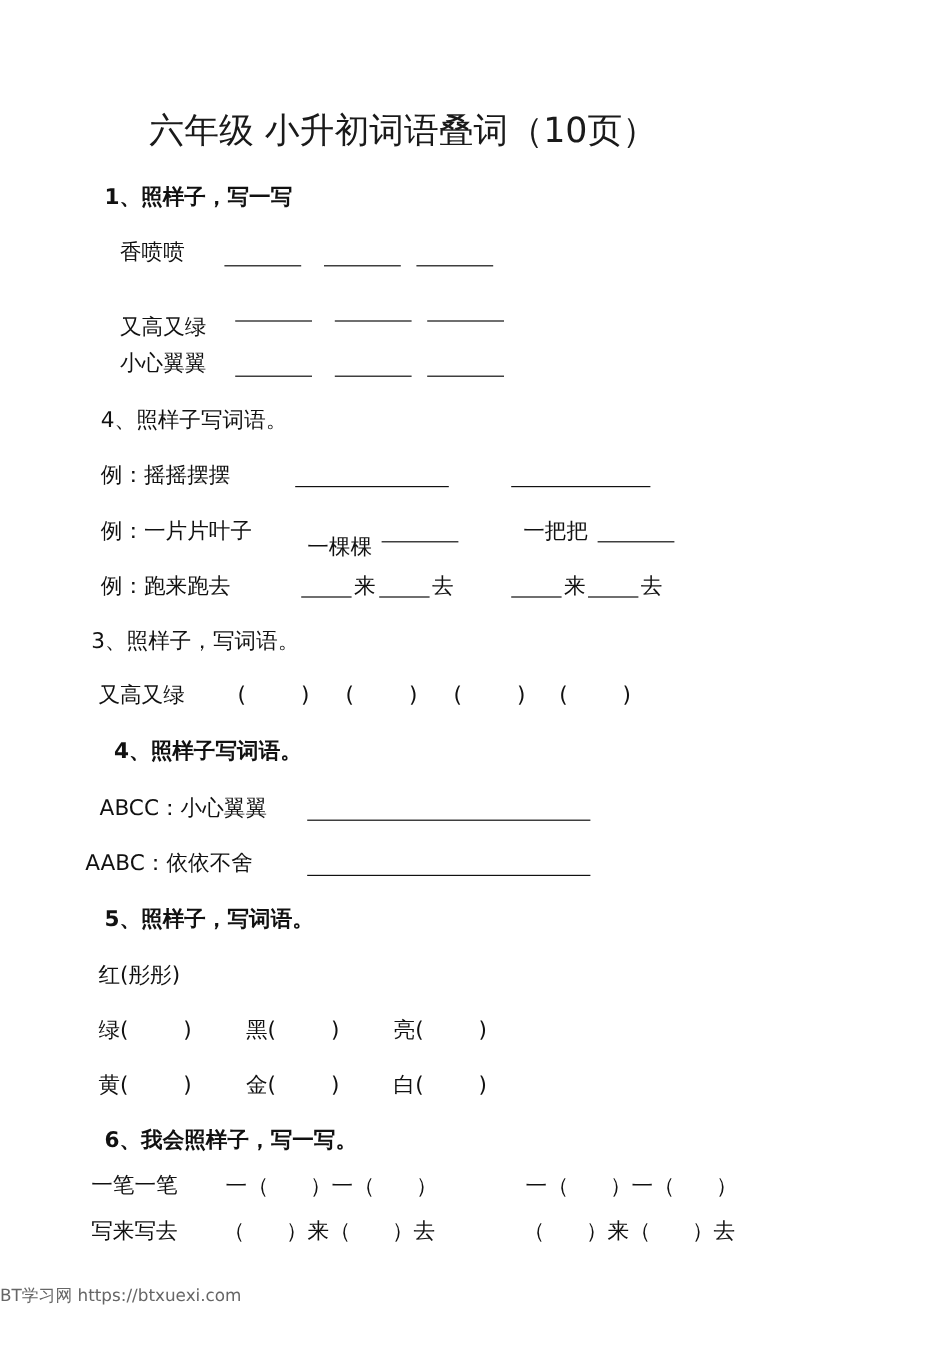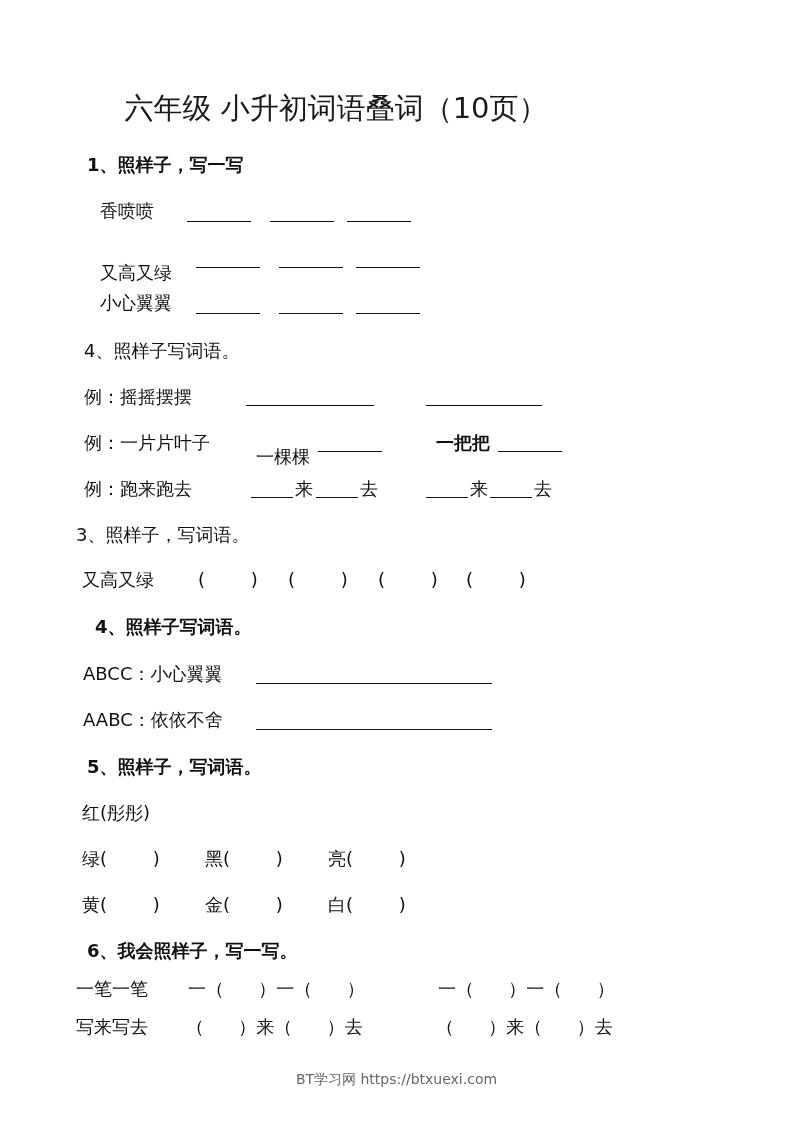--- a/index.html
+++ b/index.html
@@ -4,21 +4,21 @@
 <style>
   html, body { margin:0; padding:0; background:#ffffff; }
   body { width:793px; height:1122px; position:relative; overflow:hidden;
          font-family:"DejaVu Sans","Liberation Sans",sans-serif; color:#111; }
   .abs { position:absolute; white-space:pre; }
   .title { left:0; width:672px; text-align:center; top:88px; font-size:29px; line-height:40px; color:#1a1a1a; }
   .h { font-size:18px; font-weight:bold; line-height:26px;margin-left:11px; }
   .h-plain { font-size:18px; line-height:26px; }
   .t { font-size:18px; line-height:26px; }
   .line { position:absolute; border-bottom:1.6px solid #111; height:0; }
-  .footer { left:0; width:793px; text-align:center; top:1071px; font-size:14px; color:#666; }
+  .footer { left:0; width:793px; text-align:left; top:1071px; font-size:14px; color:#666; }
 </style>
 </head>
 <body>
 
 <div class="abs title">六年级 小升初词语叠词（10页）</div>
 
 <div class="abs h" style="left:76px;top:152px;">1、照样子，写一写</div>
 <div class="abs t" style="left:100px;top:198px;">香喷喷</div>
 <div class="line" style="left:187px;top:221px;width:64px;"></div>
 <div class="line" style="left:270px;top:221px;width:64px;"></div>
@@ -35,21 +35,21 @@
 <div class="line" style="left:356px;top:313px;width:64px;"></div>
 
 <div class="abs h-plain" style="left:84px;top:338px;">4、照样子写词语。</div>
 <div class="abs t" style="left:84px;top:384px;">例：摇摇摆摆</div>
 <div class="line" style="left:246px;top:405px;width:128px;"></div>
 <div class="line" style="left:426px;top:405px;width:116px;"></div>
 
 <div class="abs t" style="left:84px;top:430px;text-align:center;">例：一片片叶子</div>
 <div class="abs t" style="left:256px;top:430px;margin-top:14px;">一棵棵</div>
 <div class="line" style="left:318px;top:451px;width:64px;"></div>
-<div class="abs t" style="left:436px;top:430px;font-weight:bold;">一把把</div>
+<div class="abs t" style="left:436px;top:430px;">一把把</div>
 <div class="line" style="left:498px;top:451px;width:64px;"></div>
 
 <div class="abs t" style="left:84px;top:476px;">例：跑来跑去</div>
 <div class="line" style="left:251px;top:497px;width:42px;"></div>
 <div class="abs t" style="left:295px;top:476px;">来</div>
 <div class="line" style="left:316px;top:497px;width:42px;"></div>
 <div class="abs t" style="left:360px;top:476px;">去</div>
 <div class="line" style="left:426px;top:497px;width:42px;"></div>
 <div class="abs t" style="left:470px;top:476px;">来</div>
 <div class="line" style="left:490px;top:497px;width:42px;"></div>
@@ -58,33 +58,33 @@
 <div class="abs h-plain" style="left:76px;top:522px;">3、照样子，写词语。</div>
 <div class="abs t" style="left:82px;top:567px;">又高又绿</div>
 <div class="abs t" style="left:198px;top:567px;">(        )</div>
 <div class="abs t" style="left:288px;top:567px;">(        )</div>
 <div class="abs t" style="left:378px;top:567px;">(        )</div>
 <div class="abs t" style="left:466px;top:567px;">(        )</div>
 
 <div class="abs h" style="left:84px;top:614px;text-align:right;">4、照样子写词语。</div>
 <div class="abs t" style="left:83px;top:661px;">ABCC：小心翼翼</div>
 <div class="line" style="left:256px;top:683px;width:236px;"></div>
-<div class="abs t" style="left:83px;top:707px;">AABC：依依不舍</div>
+<div class="abs t" style="left:71px;top:707px;">AABC：依依不舍</div>
 <div class="line" style="left:256px;top:729px;width:236px;"></div>
 
 <div class="abs h" style="left:76px;top:754px;">5、照样子，写词语。</div>
 <div class="abs t" style="left:82px;top:800px;">红(彤彤)</div>
 <div class="abs t" style="left:82px;top:846px;">绿(        )</div>
 <div class="abs t" style="left:205px;top:846px;">黑(        )</div>
 <div class="abs t" style="left:328px;top:846px;">亮(        )</div>
 <div class="abs t" style="left:82px;top:892px;">黄(        )</div>
 <div class="abs t" style="left:205px;top:892px;">金(        )</div>
 <div class="abs t" style="left:328px;top:892px;">白(        )</div>
 
 <div class="abs h" style="left:76px;top:938px;">6、我会照样子，写一写。</div>
-<div class="abs t" style="left:76px;top:976px;">一笔一笔</div>
+<div class="abs t" style="left:76px;top:976px;font-family:Liberation Mono, monospace;">一笔一笔</div>
 <div class="abs t" style="left:188px;top:976px;">一（      ）一（      ）</div>
 <div class="abs t" style="left:438px;top:976px;">一（      ）一（      ）</div>
 <div class="abs t" style="left:76px;top:1014px;">写来写去</div>
 <div class="abs t" style="left:186px;top:1014px;">（      ）来（      ）去</div>
 <div class="abs t" style="left:436px;top:1014px;">（      ）来（      ）去</div>
 
 <div class="abs footer">BT学习网 https://btxuexi.com</div>
 
 </body></html>

